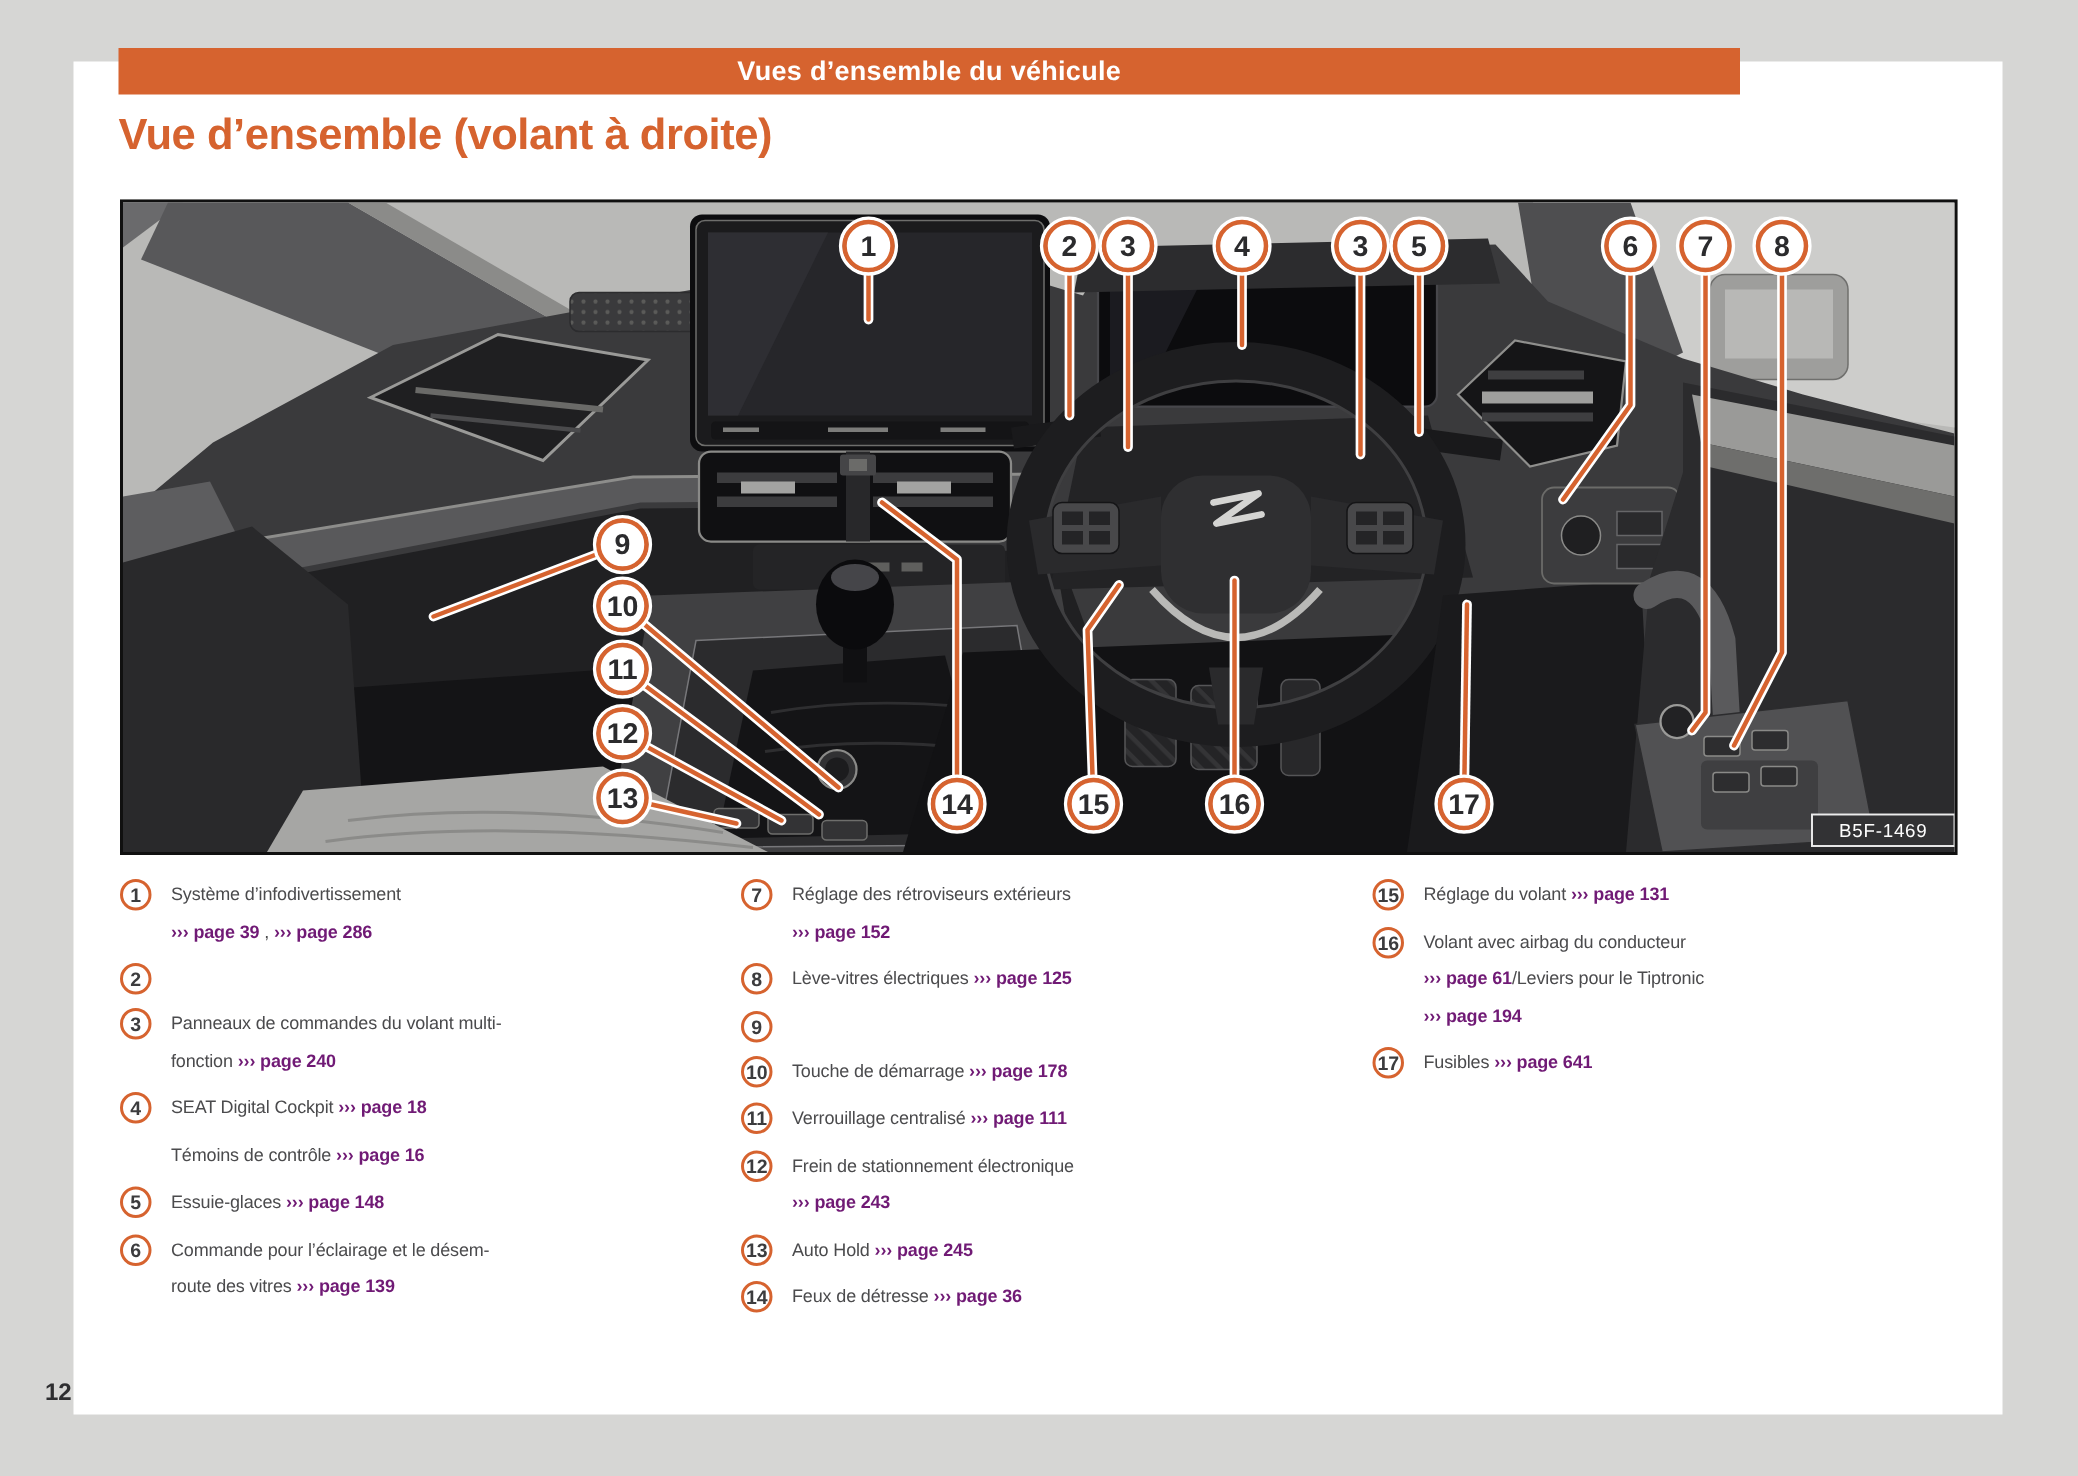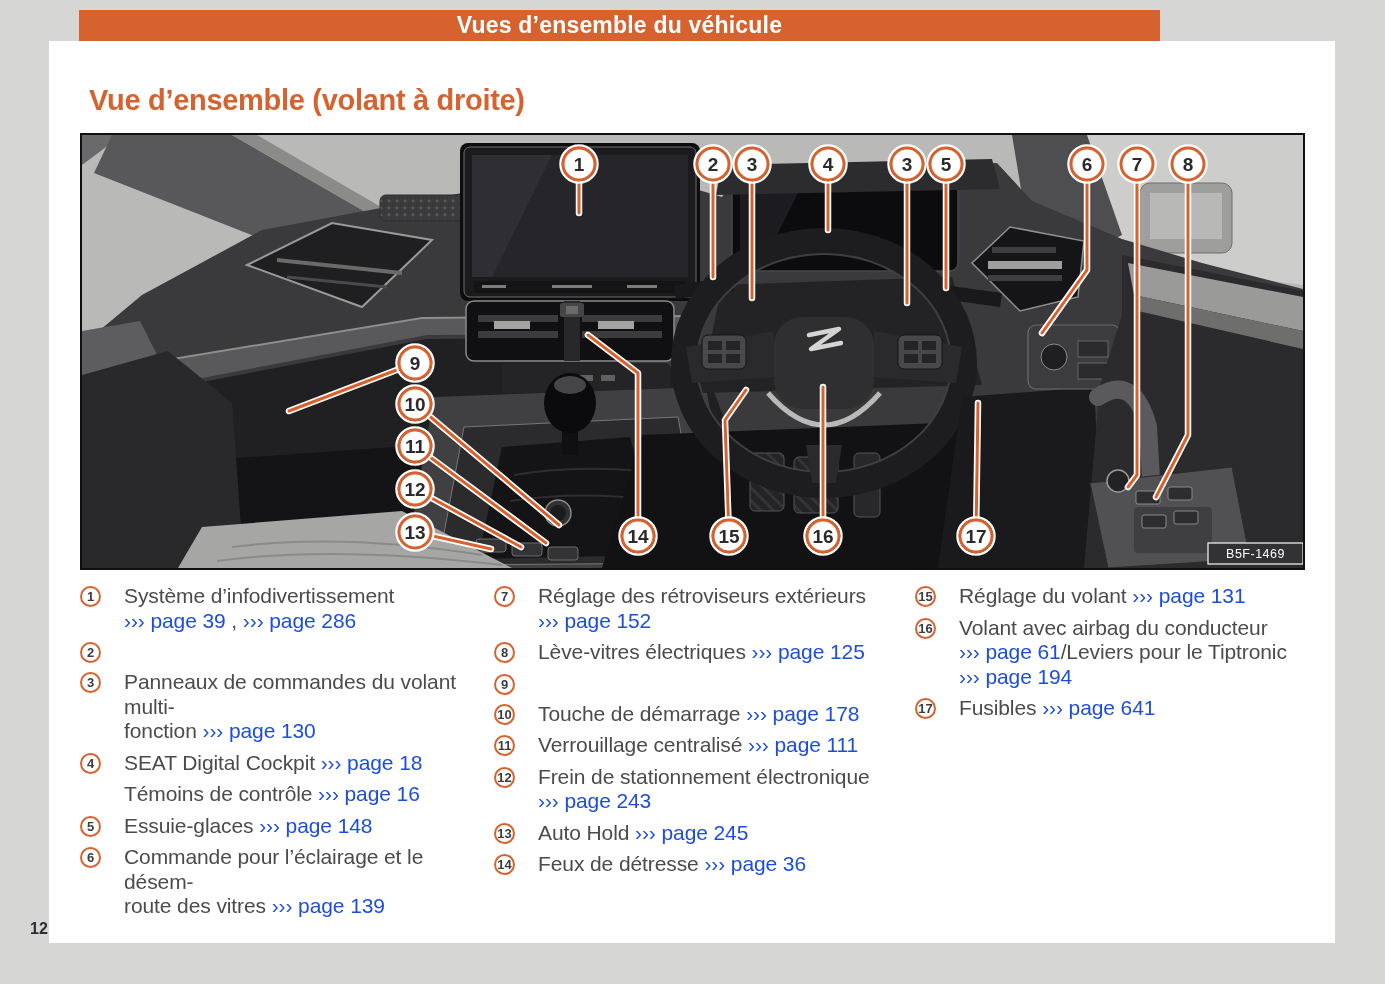--- a/index.html
+++ b/index.html
@@ -6,47 +6,47 @@
   body{
     width:1385px;height:984px;overflow:hidden;position:relative;
     background:#d6d6d4;
     font-family:"Liberation Sans",sans-serif;
   }
   .sheet{
     position:absolute;left:49px;top:41px;width:1286px;height:902px;
     background:#ffffff;
   }
   .topbar{
-    position:absolute;left:79px;top:10px;width:1081px;height:31px;
+    position:absolute;left:79px;top:32px;width:1081px;height:31px;
     background:var(--accent);color:#fff;
-    font-size:23px;font-weight:bold;text-align:center;line-height:31px;
+    font-size:18px;font-weight:bold;text-align:center;line-height:31px;
     letter-spacing:.2px;
   }
   .title{
-    position:absolute;left:79px;top:74px;margin:10px;
+    position:absolute;left:79px;top:74px;margin:0;
     font-size:29px;font-weight:bold;color:var(--accent);letter-spacing:-.3px;
   }
   .figure{
     position:absolute;left:80px;top:133px;width:1221px;height:433px;
     border:2px solid #101010;background:#b9b9b7;
   }
   .figure svg{display:block;width:1221px;height:433px;}
   .col{position:absolute;top:584px;}
   .col0{left:80px;width:402px;}
   .col1{left:494px;width:410px;}
   .col2{left:915px;width:400px;}
   .li{display:flex;margin-bottom:7px;}
   .num{
     flex:0 0 21px;height:21px;box-sizing:border-box;border:2px solid var(--accent);
     border-radius:50%;background:#fff;color:#3c3c3e;
     font-size:13px;font-weight:bold;line-height:17px;text-align:center;margin-top:2px;
   }
   .num.empty{border-color:transparent;}
-  .txt{margin-left:23px;font-size:21px;line-height:24.5px;color:#4b4b4d;letter-spacing:-.1px;}
-  .ref{font-weight:normal;color:#1d4ed8;}
+  .txt{margin-left:13px;font-size:12px;line-height:24.5px;color:#4b4b4d;letter-spacing:-.1px;}
+  .ref{font-weight:bold;color:#701a75;}
   .pageno{
     position:absolute;left:30px;top:920px;
     font-size:16px;font-weight:bold;color:#2e2e30;
   }
 </style>
 </head>
 <body>
 
 <div class="sheet"></div>
 
@@ -369,21 +369,21 @@
     <div class="col col0">
       <div class="li">
         <span class="num">1</span>
         <div class="txt"><span>Système d’infodivertissement</span><br><span class="ref">››› page 39</span><span> , </span><span class="ref">››› page 286</span></div>
       </div>
       <div class="li">
         <span class="num">2</span>
       </div>
       <div class="li">
         <span class="num">3</span>
-        <div class="txt"><span>Panneaux de commandes du volant multi-</span><br><span>fonction </span><span class="ref">››› page 130</span></div>
+        <div class="txt"><span>Panneaux de commandes du volant multi-</span><br><span>fonction </span><span class="ref">››› page 240</span></div>
       </div>
       <div class="li">
         <span class="num">4</span>
         <div class="txt"><span>SEAT Digital Cockpit </span><span class="ref">››› page 18</span></div>
       </div>
       <div class="li">
         <span class="num empty"></span>
         <div class="txt"><span>Témoins de contrôle </span><span class="ref">››› page 16</span></div>
       </div>
       <div class="li">

